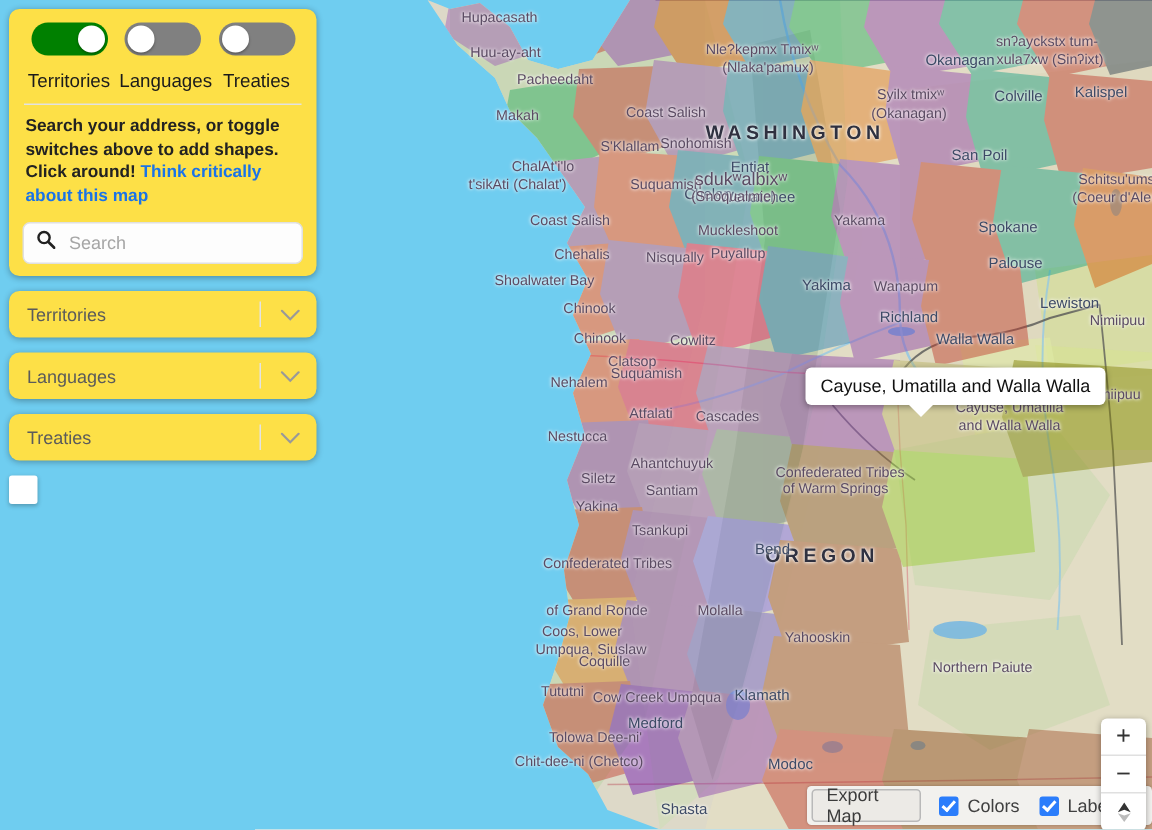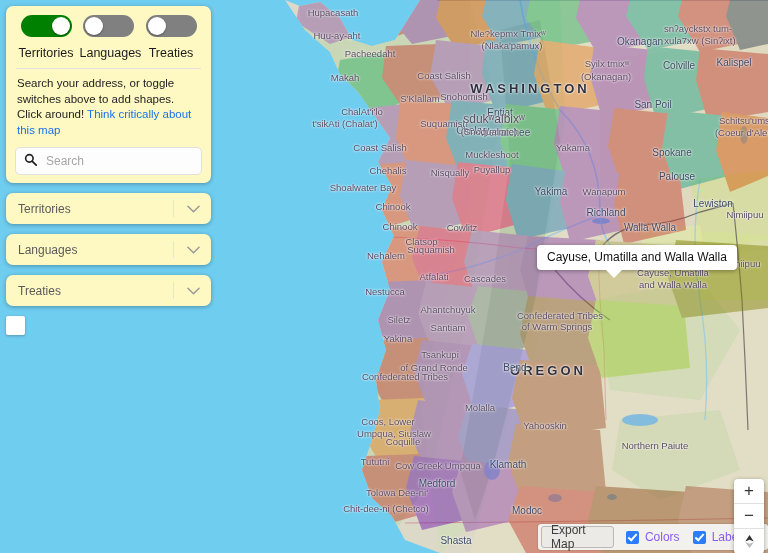--- a/index.html
+++ b/index.html
@@ -45,21 +45,21 @@
   .mlabel.ctr  { text-align: center; }
 
   
   #controls {
     position: absolute;
     left: 6px; top: 6px;
     width: 205px;
     z-index: 40;
   }
   .card {
-    background: #fef9c3;
+    background: #fde047;
     border-radius: 7px;
     box-shadow: 0 1px 4px rgba(0,0,0,.30);
   }
   #toggle-card { padding: 9px 9px 8px 9px; }
 
   .switch-row {
     display: flex;
     justify-content: space-between;
     padding: 0 2px;
   }
@@ -91,20 +91,21 @@
   .divider {
     height: 1px;
     background: #e2e2e2;
     margin: 8px 1px 7px 1px;
   }
   .blurb {
     font-size: 11.5px;
     color: #222;
     line-height: 1.35;
     padding: 0 2px;
+    font-weight: bold;
   }
   .blurb a { color: #1a73e8; text-decoration: none; cursor: pointer; }
 
   .searchbox {
     margin-top: 9px;
     height: 28px;
     border: 1px solid #e0e0e0;
     border-radius: 5px;
     background: #fdfdfd;
     display: flex;
@@ -209,21 +210,21 @@
   }
   .chk:after {
     content: "";
     position: absolute;
     left: 4px; top: 1px;
     width: 3px; height: 7px;
     border: solid #fff;
     border-width: 0 2px 2px 0;
     transform: rotate(42deg);
   }
-  .chk-label { font-size: 12px; color: #8b5cf6; }
+  .chk-label { font-size: 12px; color: #404040; }
 
   
   #zoomctl {
     position: absolute;
     right: 4px; top: 479px;
     width: 30px;
     background: #fff;
     border-radius: 4px;
     box-shadow: 0 1px 4px rgba(0,0,0,.35);
     overflow: hidden;
@@ -406,21 +407,21 @@
         <div class="mlabel ctr terr" style="left: 386px; top: 256px; font-size: 9.5px; transform: translate(-50%, -50%);">Nehalem</div>
         <div class="mlabel ctr terr" style="left: 434px; top: 277px; font-size: 9.5px; transform: translate(-50%, -50%);">Atfalati</div>
         <div class="mlabel ctr terr" style="left: 485px; top: 279px; font-size: 9.5px; transform: translate(-50%, -50%);">Cascades</div>
         <div class="mlabel ctr terr" style="left: 385px; top: 292px; font-size: 9.5px; transform: translate(-50%, -50%);">Nestucca</div>
         <div class="mlabel ctr terr" style="left: 448px; top: 310px; font-size: 9.5px; transform: translate(-50%, -50%);">Ahantchuyuk</div>
         <div class="mlabel ctr terr" style="left: 399px; top: 320px; font-size: 9.5px; transform: translate(-50%, -50%);">Siletz</div>
         <div class="mlabel ctr terr" style="left: 448px; top: 328px; font-size: 9.5px; transform: translate(-50%, -50%);">Santiam</div>
         <div class="mlabel ctr terr" style="left: 398px; top: 339px; font-size: 9.5px; transform: translate(-50%, -50%);">Yakina</div>
         <div class="mlabel ctr terr" style="left: 440px; top: 355px; font-size: 9.5px; transform: translate(-50%, -50%);">Tsankupi</div>
         <div class="mlabel ctr terr" style="left: 405px; top: 377px; font-size: 9.5px; transform: translate(-50%, -50%);">Confederated Tribes</div>
-        <div class="mlabel ctr terr" style="left: 398px; top: 368px; font-size: 9.5px; transform: translate(-50%, -50%); margin-left: 36px;">of Grand Ronde</div>
+        <div class="mlabel ctr terr" style="left: 398px; top: 408px; font-size: 9.5px; transform: translate(-50%, -50%);">of Grand Ronde</div>
         <div class="mlabel ctr terr" style="left: 480px; top: 408px; font-size: 9.5px; transform: translate(-50%, -50%);">Molalla</div>
         <div class="mlabel ctr terr" style="left: 388px; top: 422px; font-size: 9.5px; transform: translate(-50%, -50%);">Coos, Lower</div>
         <div class="mlabel ctr terr" style="left: 394px; top: 434px; font-size: 9.5px; transform: translate(-50%, -50%);">Umpqua, Siuslaw</div>
         <div class="mlabel ctr terr" style="left: 403px; top: 442px; font-size: 9.5px; transform: translate(-50%, -50%);">Coquille</div>
         <div class="mlabel ctr terr" style="left: 375px; top: 462px; font-size: 9.5px; transform: translate(-50%, -50%);">Tututni</div>
         <div class="mlabel ctr terr" style="left: 438px; top: 466px; font-size: 9.5px; transform: translate(-50%, -50%);">Cow Creek Umpqua</div>
         <div class="mlabel ctr terr" style="left: 397px; top: 493px; font-size: 9.5px; transform: translate(-50%, -50%);">Tolowa Dee-ni'</div>
         <div class="mlabel ctr terr" style="left: 386px; top: 509px; font-size: 9.5px; transform: translate(-50%, -50%);">Chit-dee-ni (Chetco)</div>
         <div class="mlabel ctr terr" style="left: 545px; top: 426px; font-size: 9.5px; transform: translate(-50%, -50%);">Yahooskin</div>
         <div class="mlabel ctr terr" style="left: 655px; top: 446px; font-size: 9.5px; transform: translate(-50%, -50%);">Northern Paiute</div>

